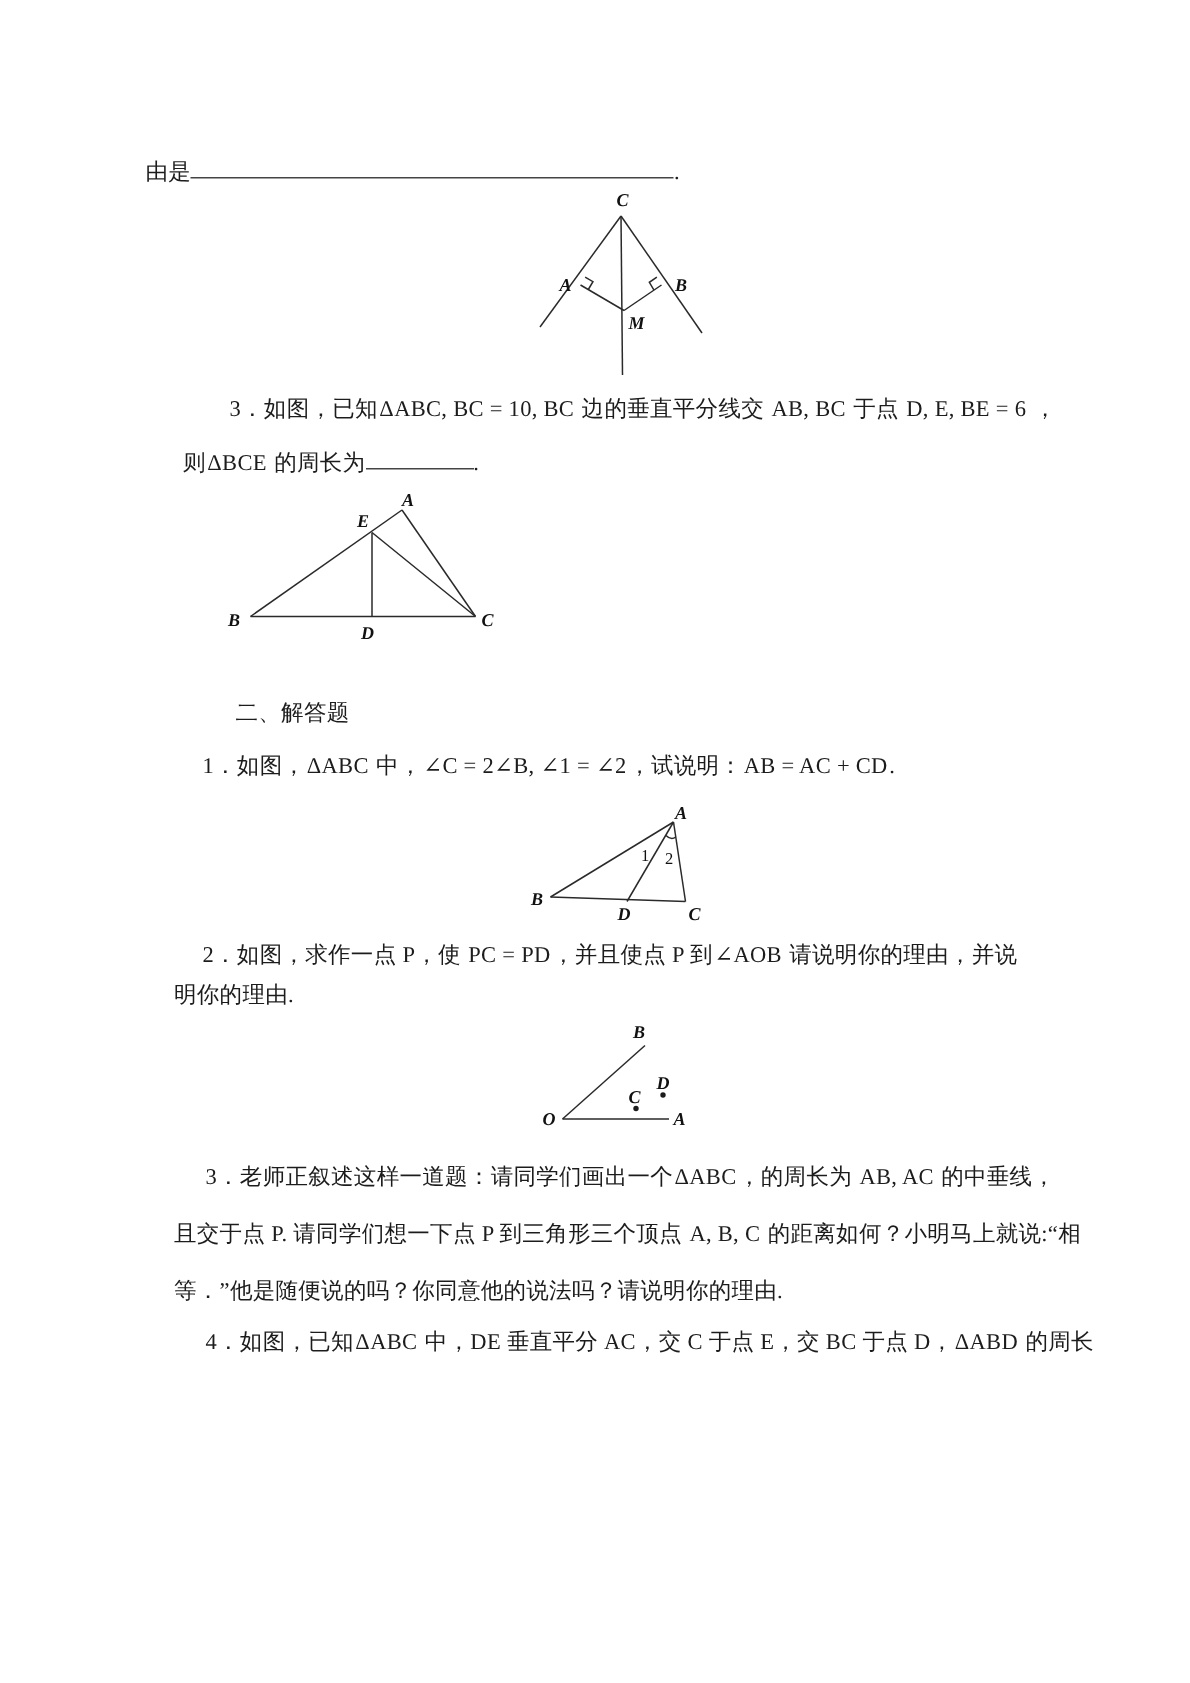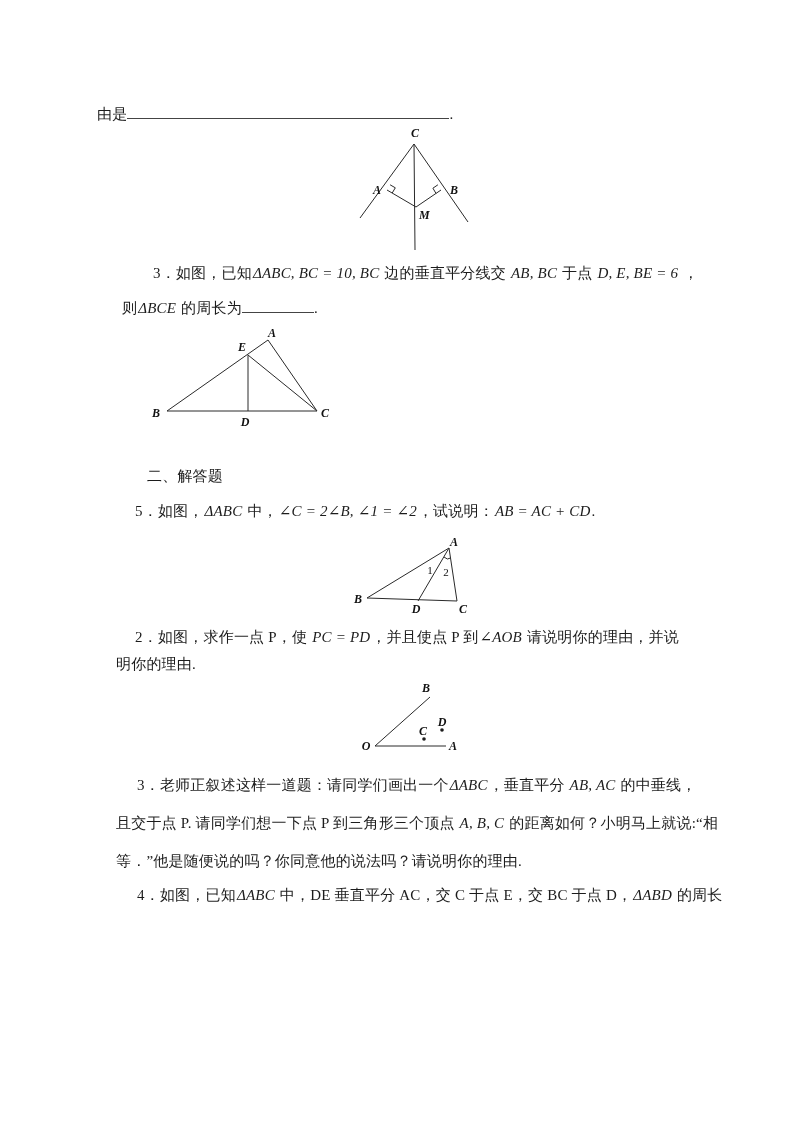--- a/index.html
+++ b/index.html
@@ -13,21 +13,21 @@
     color: #1c1c1c;
   }
   .line {
     position: absolute;
     font-size: 15px;
     line-height: 20px;
     white-space: nowrap;
     letter-spacing: 0.2px;
   }
   .seg-c { font-style: normal; }
-  .seg-m { font-style: italic; font-family: "Liberation Serif", "DejaVu Serif", "DejaVu Sans", serif; padding: 0 1px; }
+  .seg-m { font-family: "Liberation Serif", "DejaVu Serif", "DejaVu Sans", serif; padding: 0 1px; }
   .seg-r { font-style: normal; }
   .blank {
     display: inline-block;
     border-bottom: 1px solid #444;
     height: 0.95em;
     vertical-align: baseline;
   }
   .blank.w-long { width: 322px; }
   .blank.w-short { width: 72px; }
   .fig { position: absolute; }
@@ -86,23 +86,23 @@
       <line x1="103" y1="29" x2="103" y2="85"></line>
       <line x1="103" y1="29" x2="172" y2="85"></line>
     </g>
     <text class="fig-label" x="127" y="11" text-anchor="middle">A</text>
     <text class="fig-label" x="101" y="25" text-anchor="end">E</text>
     <text class="fig-label" x="11" y="91" text-anchor="middle">B</text>
     <text class="fig-label" x="100" y="100" text-anchor="middle">D</text>
     <text class="fig-label" x="180" y="91" text-anchor="middle">C</text>
   </svg>
 
-  <div class="line" style="left:147px; top:466px;">二、解答题</div>
+  <div class="line" style="left:157px; top:466px;">二、解答题</div>
 
-  <div class="line" style="left:135px; top:501px;"><span class="seg-c">5．如图，</span><span class="seg-m">ΔABC</span><span class="seg-c"> 中，</span><span class="seg-m">∠C = 2∠B, ∠1 = ∠2</span><span class="seg-c">，试说明：</span><span class="seg-m">AB = AC + CD</span><span class="seg-c">.</span></div>
+  <div class="line" style="left:135px; top:501px;"><span class="seg-c">1．如图，</span><span class="seg-m">ΔABC</span><span class="seg-c"> 中，</span><span class="seg-m">∠C = 2∠B, ∠1 = ∠2</span><span class="seg-c">，试说明：</span><span class="seg-m">AB = AC + CD</span><span class="seg-c">.</span></div>
 
   <svg class="fig" style="left:350px; top:538px;" width="125" height="77" viewBox="0 0 125 77">
     <g>
       <line x1="17" y1="60" x2="99" y2="10"></line>
       <line x1="17" y1="60" x2="107" y2="63"></line>
       <line x1="99" y1="10" x2="68" y2="63"></line>
       <line x1="99" y1="10" x2="107" y2="63"></line>
       <path d="M94,19 Q97.5,22.5 100.5,20"></path>
     </g>
     <text class="fig-label" x="104" y="8" text-anchor="middle">A</text>
@@ -123,19 +123,19 @@
       <circle cx="66" cy="61" r="1.8"></circle>
       <circle cx="84" cy="52" r="1.8"></circle>
     </g>
     <text class="fig-label" x="8" y="72" text-anchor="middle">O</text>
     <text class="fig-label" x="95" y="72" text-anchor="middle">A</text>
     <text class="fig-label" x="68" y="14" text-anchor="middle">B</text>
     <text class="fig-label" x="65" y="57" text-anchor="middle">C</text>
     <text class="fig-label" x="84" y="48" text-anchor="middle">D</text>
   </svg>
 
-  <div class="line" style="left:137px; top:775px;"><span class="seg-c">3．老师正叙述这样一道题：请同学们画出一个</span><span class="seg-m">ΔABC</span><span class="seg-c">，垂直平分 </span><span class="seg-m">AB, AC</span><span class="seg-c"> 的中垂线，</span></div>
+  <div class="line" style="left:137px; top:775px;"><span class="seg-c">3．老师正叙述这样一道题：请同学们画出一个</span><span class="seg-m">ΔABC</span><span class="seg-c">，的周长为 </span><span class="seg-m">AB, AC</span><span class="seg-c"> 的中垂线，</span></div>
   <div class="line" style="left:116px; top:851px;"><span class="seg-c">等．”他是随便说的吗？你同意他的说法吗？请说明你的理由.</span></div>
   <div class="line" style="left:116px; top:813px;"><span class="seg-c">且交于点 </span><span class="seg-r">P</span><span class="seg-c">. 请同学们想一下点 </span><span class="seg-r">P</span><span class="seg-c"> 到三角形三个顶点 </span><span class="seg-m">A, B, C</span><span class="seg-c"> 的距离如何？小明马上就说:“相</span></div>
 
   <div class="line" style="left:137px; top:885px;"><span class="seg-c">4．如图，已知</span><span class="seg-m">ΔABC</span><span class="seg-c"> 中，</span><span class="seg-r">DE</span><span class="seg-c"> 垂直平分 </span><span class="seg-r">AC</span><span class="seg-c">，交 </span><span class="seg-r">C</span><span class="seg-c"> 于点 </span><span class="seg-r">E</span><span class="seg-c">，交 </span><span class="seg-r">BC</span><span class="seg-c"> 于点 </span><span class="seg-r">D</span><span class="seg-c">，</span><span class="seg-m">ΔABD</span><span class="seg-c"> 的周长</span></div>
 
 </div>
 
 </body></html>

